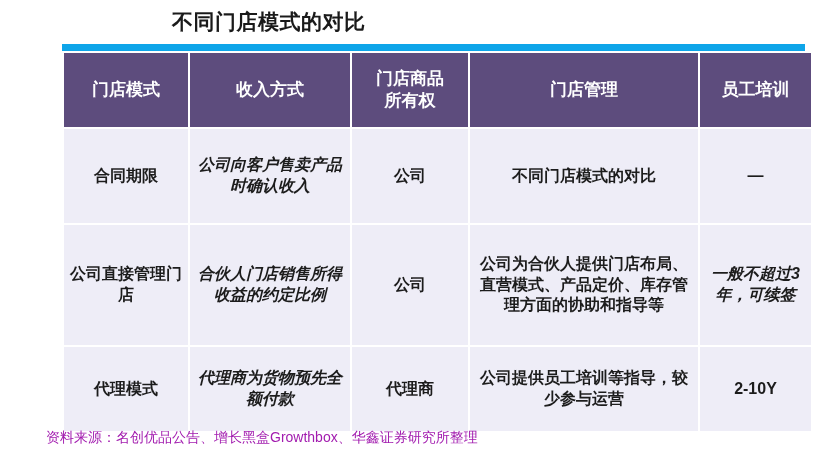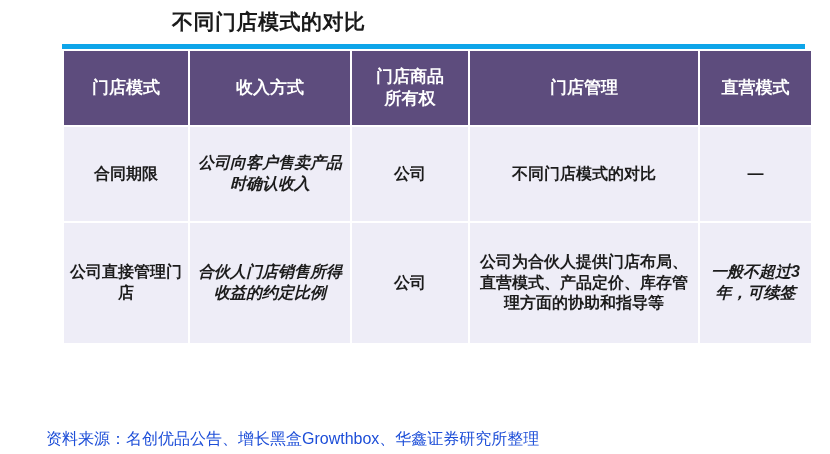--- a/index.html
+++ b/index.html
@@ -31,21 +31,21 @@
     letter-spacing: 0.5px;
     white-space: nowrap;
   }
 
   
   .table-wrap {
     position: absolute;
     left: 62px;
     top: 44px;
     width: 743px;
-    border-top: 5px solid #0ea5e9;
+    border-top: 7px solid #0ea5e9;
   }
   table.cmp {
     width: 743px;
     border-collapse: separate;
     border-spacing: 2px 2px;
     table-layout: fixed;
     margin: 0;
   }
   table.cmp th,
   table.cmp td {
@@ -82,22 +82,22 @@
   col.c2 { width: 160px; }
   col.c3 { width: 116px; }
   col.c4 { width: 228px; }
   col.c5 { width: 111px; }
 
   
   .footer {
     position: absolute;
     left: 46px;
     top: 429px;
-    font-size: 16px;
-    color: #1d4ed8;
+    font-size: 14px;
+    color: #a21caf;
     white-space: nowrap;
   }
 </style>
 </head>
 <body>
 
 <div class="slide">
 
   <div class="title">不同门店模式的对比</div>
 
@@ -112,37 +112,44 @@
       </colgroup>
       <thead>
         <tr>
           <th>门店模式</th>
           <th>收入方式</th>
           <th>
             <span>门店商品</span><br>
             <span>所有权</span>
           </th>
           <th>门店管理</th>
-          <th>直营模式</th>
+          <th>员工培训</th>
         </tr>
       </thead>
       <tbody>
         <tr class="row-h1">
           <td class="mode-name">合同期限</td>
           <td class="narrow-txt">公司向客户售卖产品时确认收入</td>
           <td>公司</td>
           <td>不同门店模式的对比</td>
           <td>—</td>
         </tr>
         <tr class="row-h2">
           <td class="highlight-name">公司直接管理门店</td>
           <td class="narrow-txt">合伙人门店销售所得收益的约定比例</td>
           <td>公司</td>
           <td>公司为合伙人提供门店布局、直营模式、产品定价、库存管理方面的协助和指导等</td>
           <td class="narrow-txt">一般不超过3年，可续签</td>
         </tr>
+        <tr class="row-h3">
+          <td class="mode-name">代理模式</td>
+          <td class="narrow-txt">代理商为货物预先全额付款</td>
+          <td>代理商</td>
+          <td>公司提供员工培训等指导，较少参与运营</td>
+          <td>2-10Y</td>
+        </tr>
       </tbody>
     </table>
   </div>
 
   <div class="footer">资料来源：名创优品公告、增长黑盒Growthbox、华鑫证券研究所整理</div>
 
 </div>
 
 </body></html>

